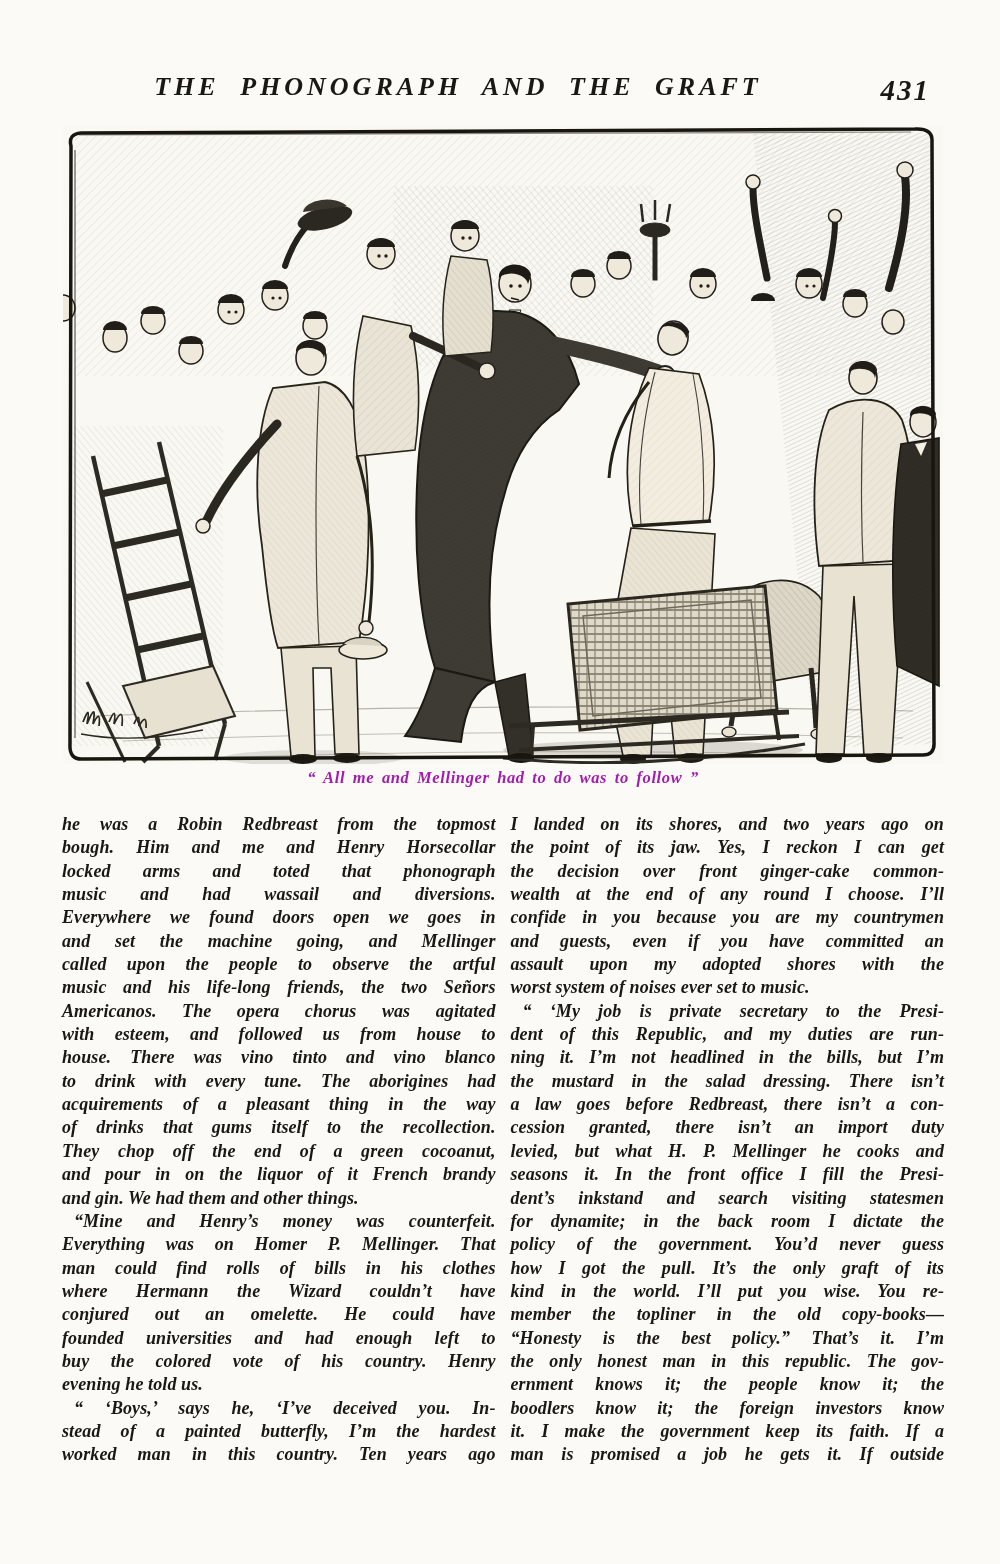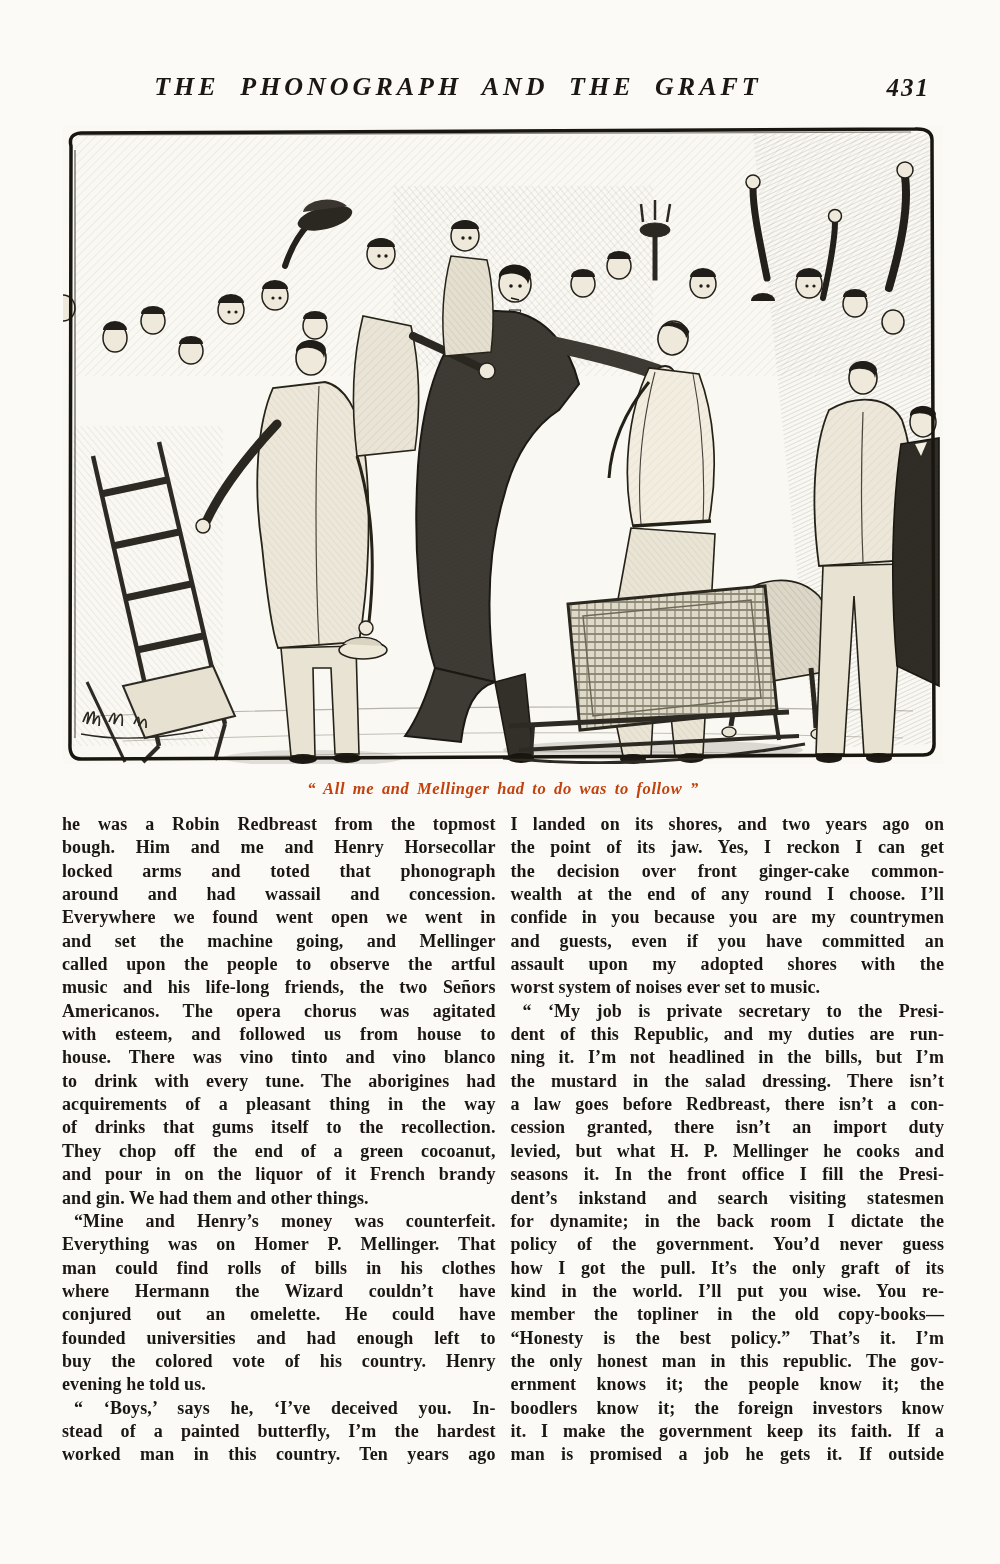--- a/index.html
+++ b/index.html
@@ -27,45 +27,46 @@
     letter-spacing: 4px;
     word-spacing: 10px;
     padding-right: 90px;
     white-space: nowrap;
   }
   .head-folio {
     position: absolute;
     right: 14px; top: 2px;
     font-style: italic;
     font-weight: bold;
-    font-size: 25px;
+    font-size: 29px;
     letter-spacing: 2px;
   }
   figure.plate {
     position: absolute;
     top: 126px; left: 63px;
     width: 880px; margin: 0;
   }
   figure.plate svg { display: block; }
   figcaption.plate-caption {
-    margin-top: 15px;
+    margin-top: 4px;
     text-align: center;
     font-style: italic;
     font-weight: bold;
     font-size: 16.5px;
     letter-spacing: 0.6px;
     word-spacing: 3px;
-    color: #c2410c;
+    color: #a21caf;
   }
   .columns {
     position: absolute;
     top: 813px; left: 62px;
     width: 882px;
     display: flex;
     gap: 15px;
+    font-style: italic;
   }
   .col {
     width: 435px;
     font-size: 18px;
     line-height: 23.35px;
     font-weight: 700;
     letter-spacing: 0.1px;
   }
   .line {
     text-align: justify;
@@ -310,22 +311,22 @@
       </g>
     </svg>
     <figcaption class="plate-caption">“ All me and Mellinger had to do was to follow ”</figcaption>
   </figure>
 
   <main class="columns">
     <div class="col" id="col-left">
         <div class="line">he was a Robin Redbreast from the topmost</div>
         <div class="line">bough. Him and me and Henry Horsecollar</div>
         <div class="line">locked arms and toted that phonograph</div>
-        <div class="line">around and had wassail and concession.</div>
-        <div class="line">Everywhere we found went open we went in</div>
+        <div class="line">music and had wassail and diversions.</div>
+        <div class="line">Everywhere we found doors open we goes in</div>
         <div class="line">and set the machine going, and Mellinger</div>
         <div class="line">called upon the people to observe the artful</div>
         <div class="line">music and his life-long friends, the two Señors</div>
         <div class="line">Americanos. The opera chorus was agitated</div>
         <div class="line">with esteem, and followed us from house to</div>
         <div class="line">house. There was vino tinto and vino blanco</div>
         <div class="line">to drink with every tune. The aborigines had</div>
         <div class="line">acquirements of a pleasant thing in the way</div>
         <div class="line">of drinks that gums itself to the recollection.</div>
         <div class="line">They chop off the end of a green cocoanut,</div>

